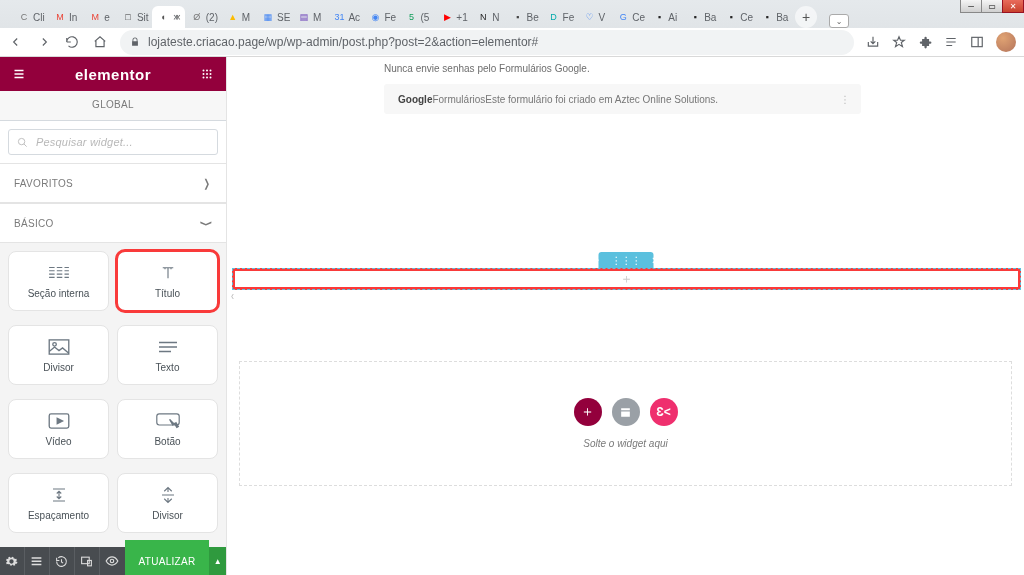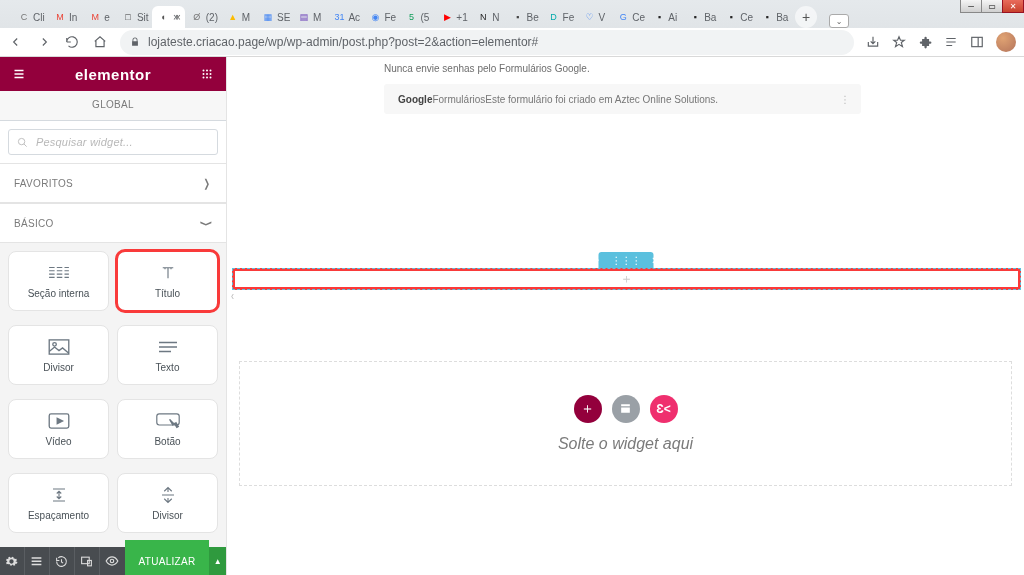--- a/index.html
+++ b/index.html
@@ -83,21 +83,21 @@
   .section-plus{font-size:13px;color:#ccc}
   .scroll-caret{position:absolute;top:234px;left:4px;font-size:9px;color:#bbb;transform:scaleY(1.4)}
 
   
   .drop-area{position:absolute;top:304px;left:12px;right:12px;height:125px;border:1px dashed #ddd;display:flex;flex-direction:column;align-items:center;justify-content:center;gap:12px}
   .drop-btns{display:flex;gap:10px}
   .circ{width:28px;height:28px;border-radius:50%;display:flex;align-items:center;justify-content:center;color:#fff;font-size:14px}
   .circ.m{background:var(--maroon)}
   .circ.g{background:#9aa0a6}
   .circ.p{background:#ef2f6e;font-weight:bold;font-size:12px}
-  .drop-label{font-size:16px;color:var(--el-text);font-style:italic}
+  .drop-label{font-size:10px;color:var(--el-text);font-style:italic}
 
   svg{display:block}
 </style>
 </head>
 <body>
 
 <div class="browser-top">
   <div class="win-ctrl">
     <div class="win-btn">─</div>
     <div class="win-btn">▭</div>

